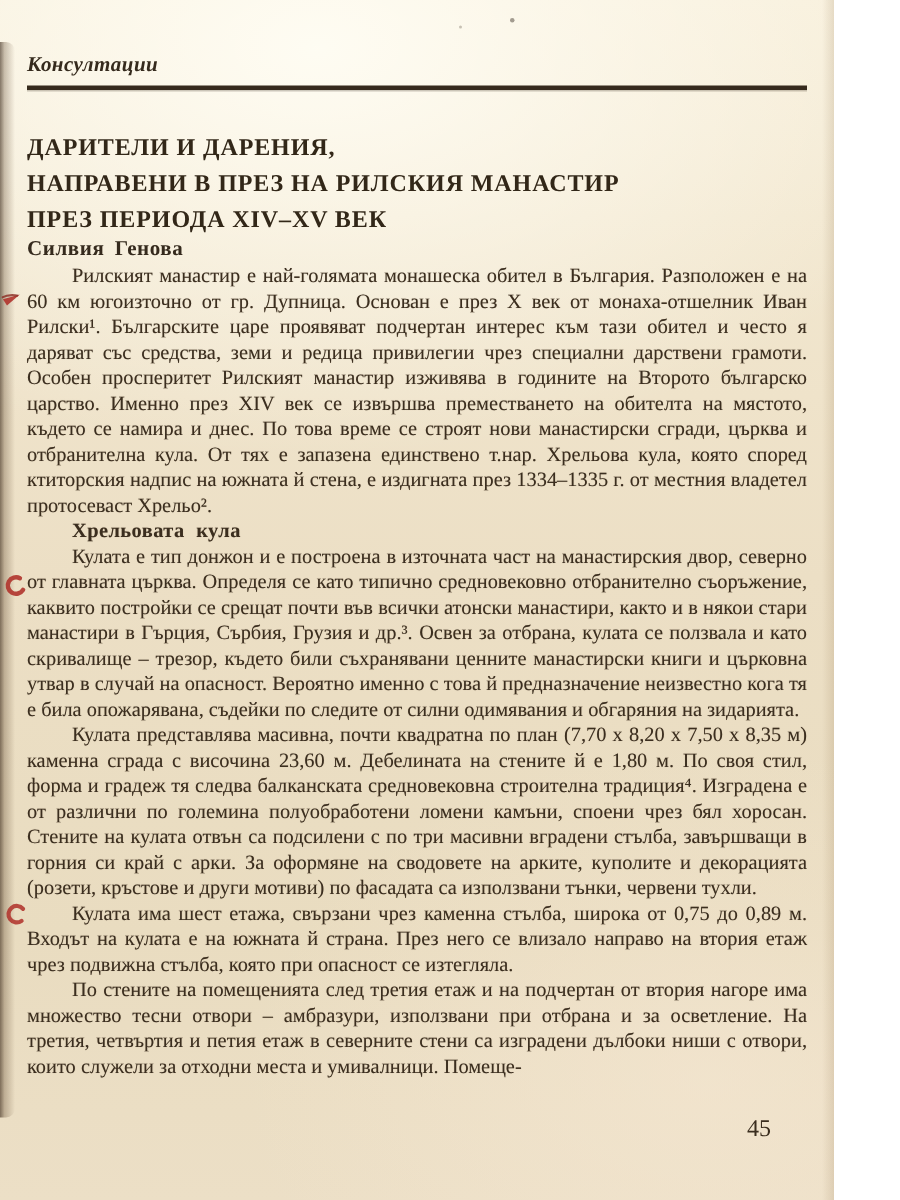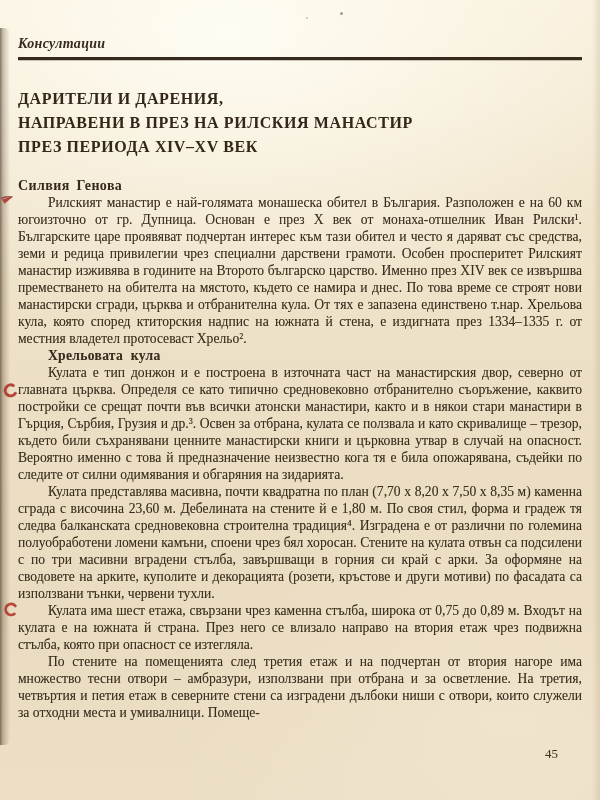--- a/index.html
+++ b/index.html
@@ -1,18 +1,18 @@
 <!DOCTYPE html>
 <html lang="bg"><head>
 <meta charset="utf-8">
 <style>
   html,body { margin:0; padding:0; }
   .page {
     position:relative;
-    width:600px; height:800px;
+    width:556px; height:800px;
     overflow:hidden;
     font-family:"Liberation Serif", "DejaVu Serif", serif;
     color:#3a2d1f;
     background:
       radial-gradient(130% 55% at 38% 4%, rgba(255,253,244,0.95), rgba(255,250,236,0) 62%),
       radial-gradient(80% 40% at 85% 90%, rgba(246,232,212,0.55), rgba(246,232,212,0) 70%),
       linear-gradient(180deg, #f7eed9 0%, #f2e7cf 18%, #ecdfc5 48%, #e9dcc0 78%, #ecdfc6 100%);
   }
   
   .edge-shadow-left {
@@ -37,28 +37,28 @@
   
   .content { position:absolute; left:18px; right:18px; top:36px; }
   .kicker {
     font-style:italic; font-weight:bold; font-size:14px; color:#352a1d;
     letter-spacing:0.3px;
   }
   .rule { height:3px; background:#362a1d; margin-top:5px;
     box-shadow:0 1px 0 rgba(54,42,29,0.25); }
   .title { margin-top:27px; font-weight:bold; font-size:16px; line-height:24px;
     color:#322718; letter-spacing:0.6px; }
-  .author { margin-top:19px; font-weight:bold; font-size:14px; color:#352a1d;
+  .author { font-weight:bold; font-size:14px; color:#352a1d;
     letter-spacing:0.4px; word-spacing:3px; }
   .body { font-size:13.6px; line-height:17px; text-align:justify;
     color:#3b2e1f; text-shadow:0 0 0.5px rgba(70,50,30,0.35); }
   .body p { margin:0; text-indent:30px; }
   .subheading { font-weight:bold; text-indent:34px; font-size:13.6px;
     line-height:17px; margin:0; word-spacing:4px; letter-spacing:0.3px; }
-  .page-number { position:absolute; right:42px; bottom:38px; font-size:13px;
+  .page-number { position:absolute; right:42px; bottom:38px; font-size:16px;
     color:#3b2e1f;text-align:right; }
 </style>
 </head>
 <body>
 
 <div class="page">
 
   <div class="edge-shadow-left"></div>
   <div class="edge-shade-right"></div>
   <div class="speck"></div>

